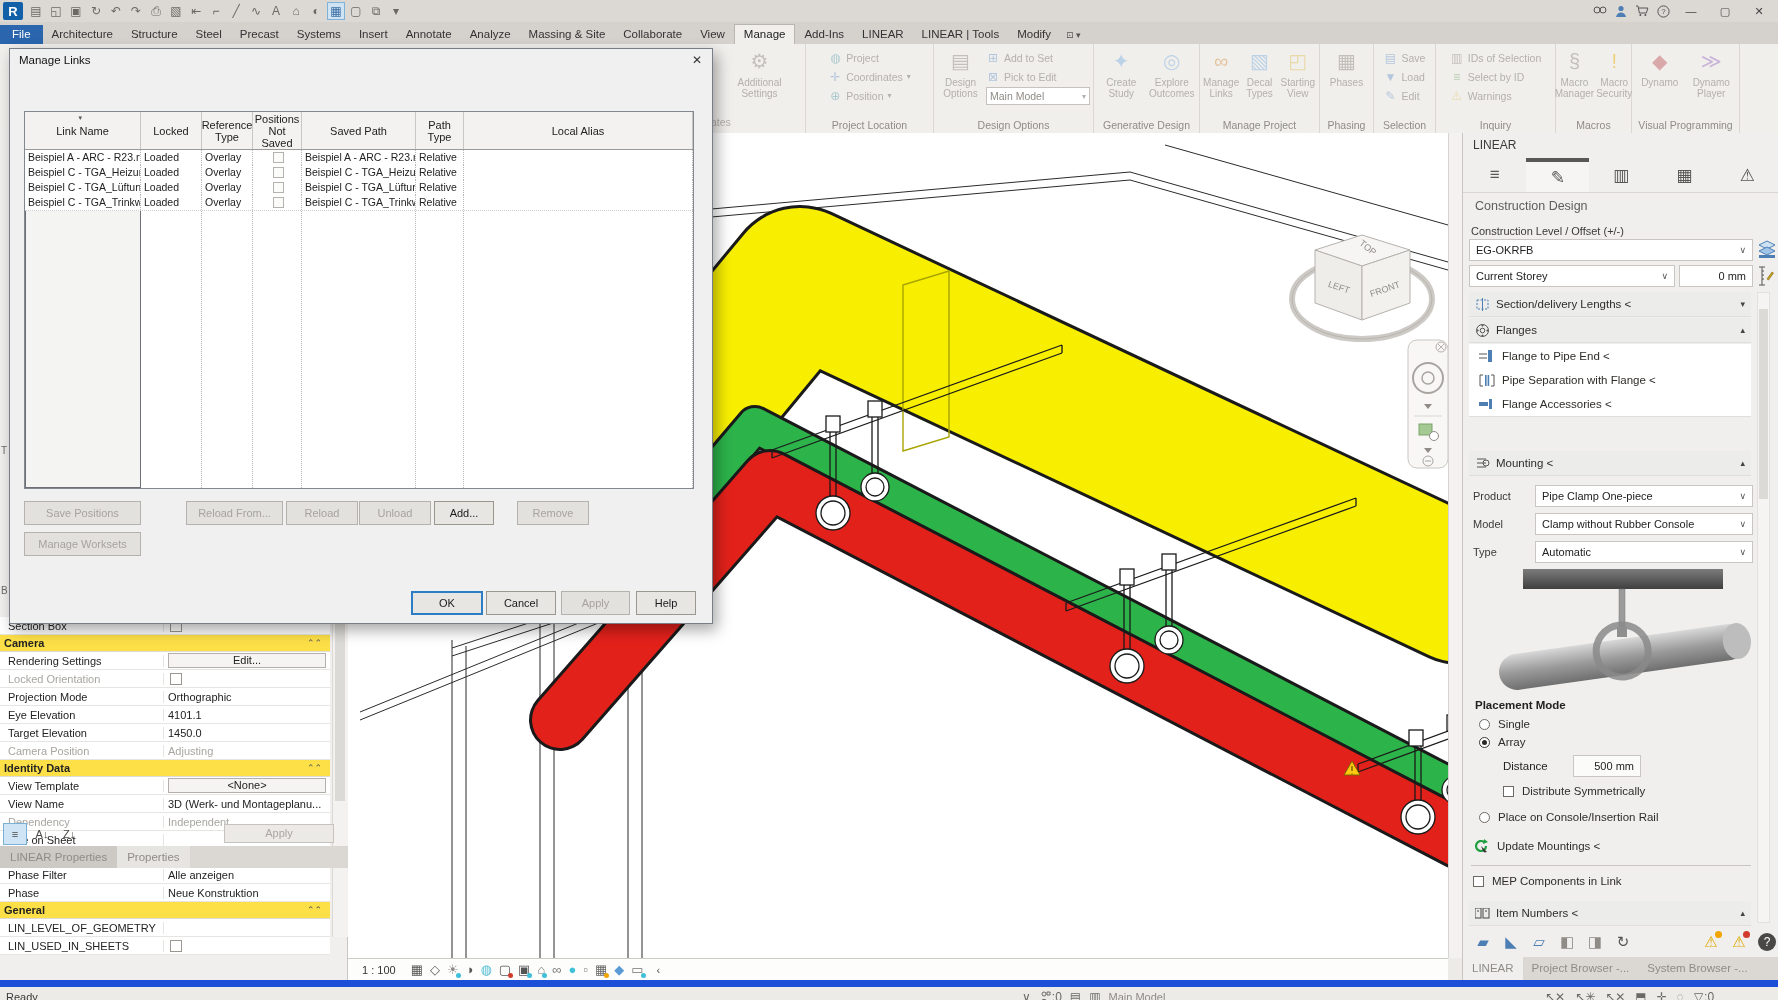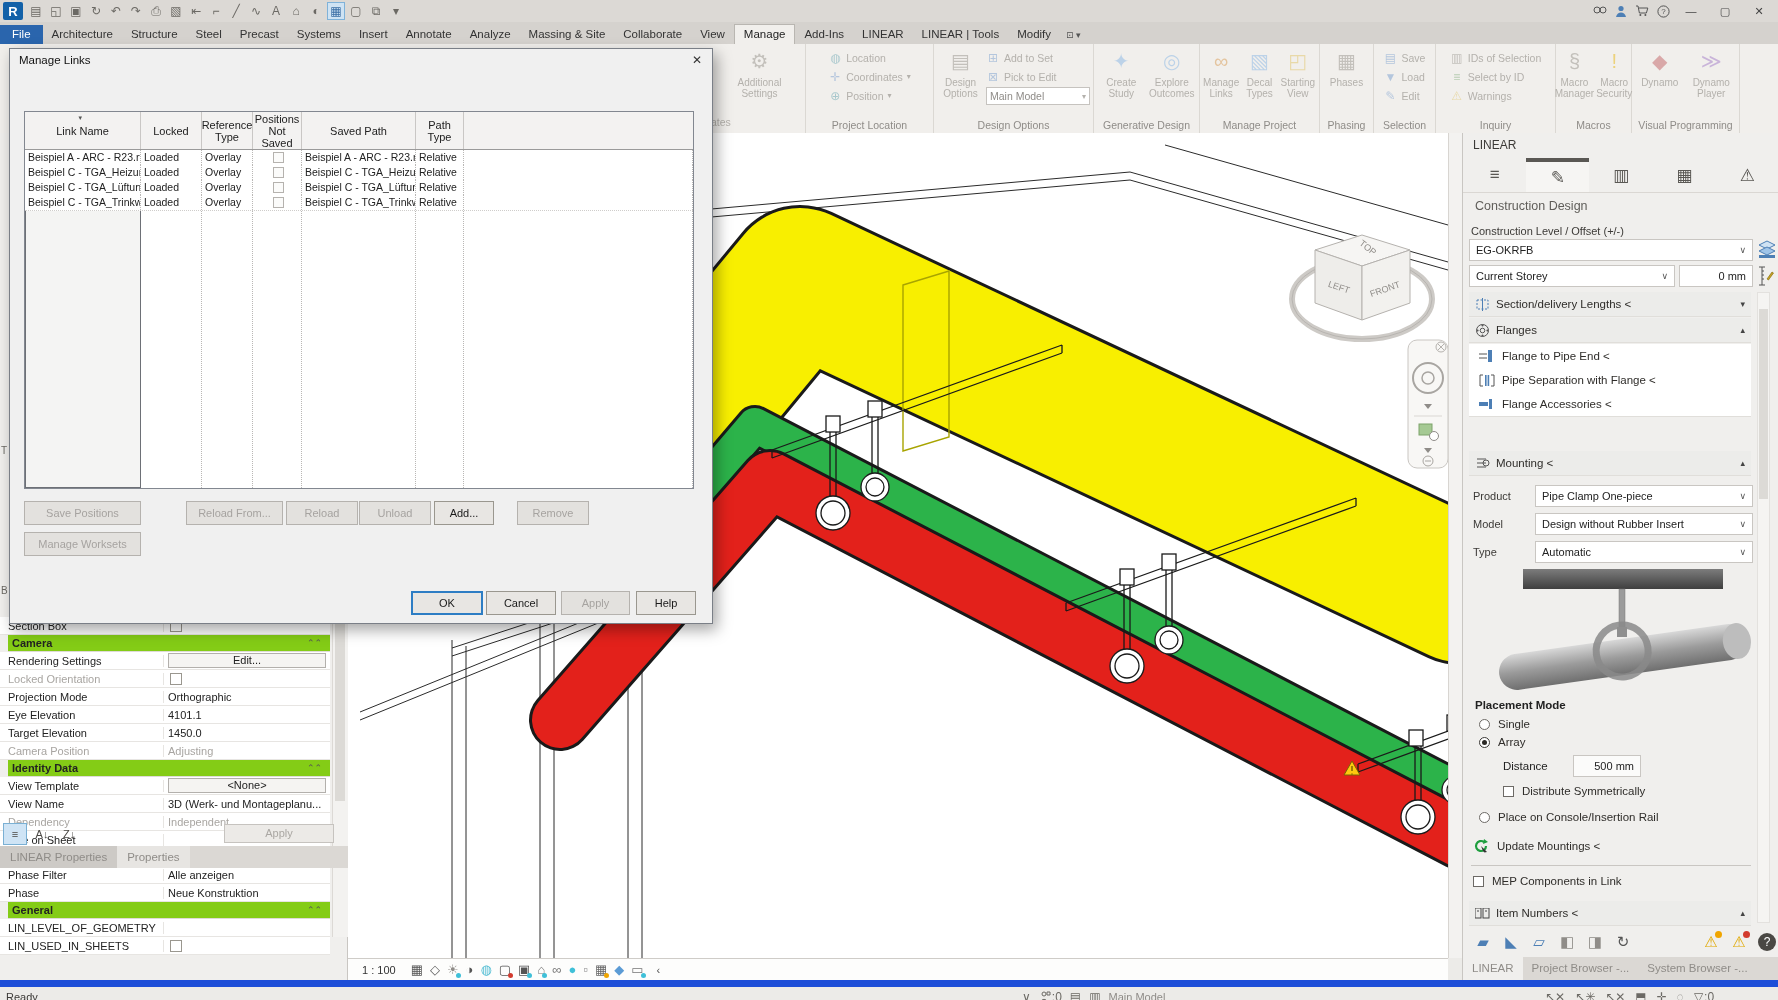--- a/index.html
+++ b/index.html
@@ -49,22 +49,22 @@
   #viewbar .vi{font-size:13px;line-height:16px;position:relative;}
   #viewbar .vscale{font-size:11px;color:#333;margin-right:8px;}
   .vbadge{position:absolute;width:5px;height:5px;border-radius:50%;right:-2px;bottom:0;}
   
   #leftpanel{left:0;top:133px;width:348px;height:847px;background:#f0efed;border-right:1px solid #c9c6c2;box-sizing:border-box;}
   #proprows{position:absolute;left:0;top:484px;width:330px;}
   .prow{display:flex;height:17px;border-bottom:1px solid #e7e5e2;background:#fff;align-items:center;}
   .prow .pl{width:155px;padding-left:8px;border-right:1px solid #e7e5e2;white-space:nowrap;overflow:hidden;}
   .prow .pv{flex:1;padding-left:4px;white-space:nowrap;overflow:hidden;display:flex;align-items:center;}
   .prow.disabled .pl,.prow.disabled .pv{color:#a8a5a1;}
-  .psec{display:flex;height:16px;background:#84cc16;font-weight:bold;align-items:center;
-        border-bottom:1px solid #dedbd7;margin-left:8px;}
+  .psec{display:flex;height:16px;background:#fde047;font-weight:bold;align-items:center;
+        border-bottom:1px solid #dedbd7;}
   .psec .pl{flex:1;padding-left:4px;}
   .psec .chev{padding-right:8px;color:#555;font-size:9px;font-weight:normal;}
   .pbtn{flex:1;margin:1px 4px 1px 0;border:1px solid #b3b0ac;background:#f5f4f2;text-align:center;
         height:13px;line-height:13px;}
   .pcheck{width:10px;height:10px;border:1px solid #9a978f;background:#fff;margin-left:2px;}
   #prop-scroll{left:332px;top:617px;width:15px;height:320px;background:#f3f2f0;border-left:1px solid #dcd9d5;}
   #prop-scroll .thumb{position:absolute;left:2px;top:4px;width:10px;height:180px;background:#dcdad6;}
   #prop-toolbar{left:0;top:821px;width:348px;height:25px;display:flex;align-items:center;gap:3px;padding-left:3px;box-sizing:border-box;}
   .sortbtn{width:22px;height:20px;border:1px solid transparent;display:flex;align-items:center;justify-content:center;
            font-size:11px;color:#4a4844;}
@@ -229,21 +229,21 @@
           <span>Additional Settings</span>
         </div>
       </div>
       <div class="rg-label"></div>
     </div>
     <div class="rg" style="width: 128px;">
       <div class="rg-items">
         <div class="rcol">
           <div class="rrow">
             <span class="ric" style="color: rgb(169, 200, 205);">◍</span>
-            <span>Location</span>
+            <span>Project</span>
           </div>
           <div class="rrow">
             <span class="ric" style="color: rgb(180, 198, 221);">✛</span>
             <span>Coordinates</span>
             <span class="rmenu">▾</span>
           </div>
           <div class="rrow">
             <span class="ric" style="color: rgb(169, 200, 205);">⊕</span>
             <span>Position</span>
             <span class="rmenu">▾</span>
@@ -695,21 +695,21 @@
       <div class="thumb"></div>
     </div>
 
   <span class="rp mlab" style="left:10px;top:357px;">Product</span>
   <div class="rp lcombo" style="left:72px;top:352px;width:218px;">
     <span>Pipe Clamp One-piece</span>
       <span class="ca">∨</span>
     </div>
   <span class="rp mlab" style="left:10px;top:385px;">Model</span>
   <div class="rp lcombo" style="left:72px;top:380px;width:218px;">
-    <span>Design without Rubber Insert</span>
+    <span>Clamp without Rubber Console</span>
       <span class="ca">∨</span>
     </div>
   <span class="rp mlab" style="left:10px;top:413px;">Type</span>
   <div class="rp lcombo" style="left:72px;top:408px;width:218px;">
     <span>Automatic</span>
       <span class="ca">∨</span>
     </div>
 
   <svg class="rp" style="left:30px;top:436px;" width="260" height="128" viewBox="0 0 260 128">
     <defs>
@@ -802,20 +802,21 @@
   <div id="dlg-title">Manage Links</div>
   <span id="dlg-close">✕</span>
   <div id="dlg-table">
     <div id="dlg-head">
         <div class="hcell" style="width: 116px;">Link Name<span class="sort">▾</span></div>
         <div class="hcell" style="width: 61px;">Locked</div>
         <div class="hcell" style="width: 51px;">Reference Type</div>
         <div class="hcell" style="width: 49px;">Positions Not Saved</div>
         <div class="hcell" style="width: 114px;">Saved Path</div>
         <div class="hcell" style="width: 48px;">Path Type</div>
+        <div class="hcell" style="width: 229px;">Local Alias</div>
       </div>
     <div id="dlg-body">
         <div class="colguide first" style="left: 0px; width: 116px;"></div>
         <div class="colguide" style="left: 116px; width: 61px;"></div>
         <div class="colguide" style="left: 177px; width: 51px;"></div>
         <div class="colguide" style="left: 228px; width: 49px;"></div>
         <div class="colguide" style="left: 277px; width: 114px;"></div>
         <div class="colguide" style="left: 391px; width: 48px;"></div>
         <div class="colguide" style="left: 439px; width: 229px;"></div>
         <div class="drow" style="top: 0px;">

